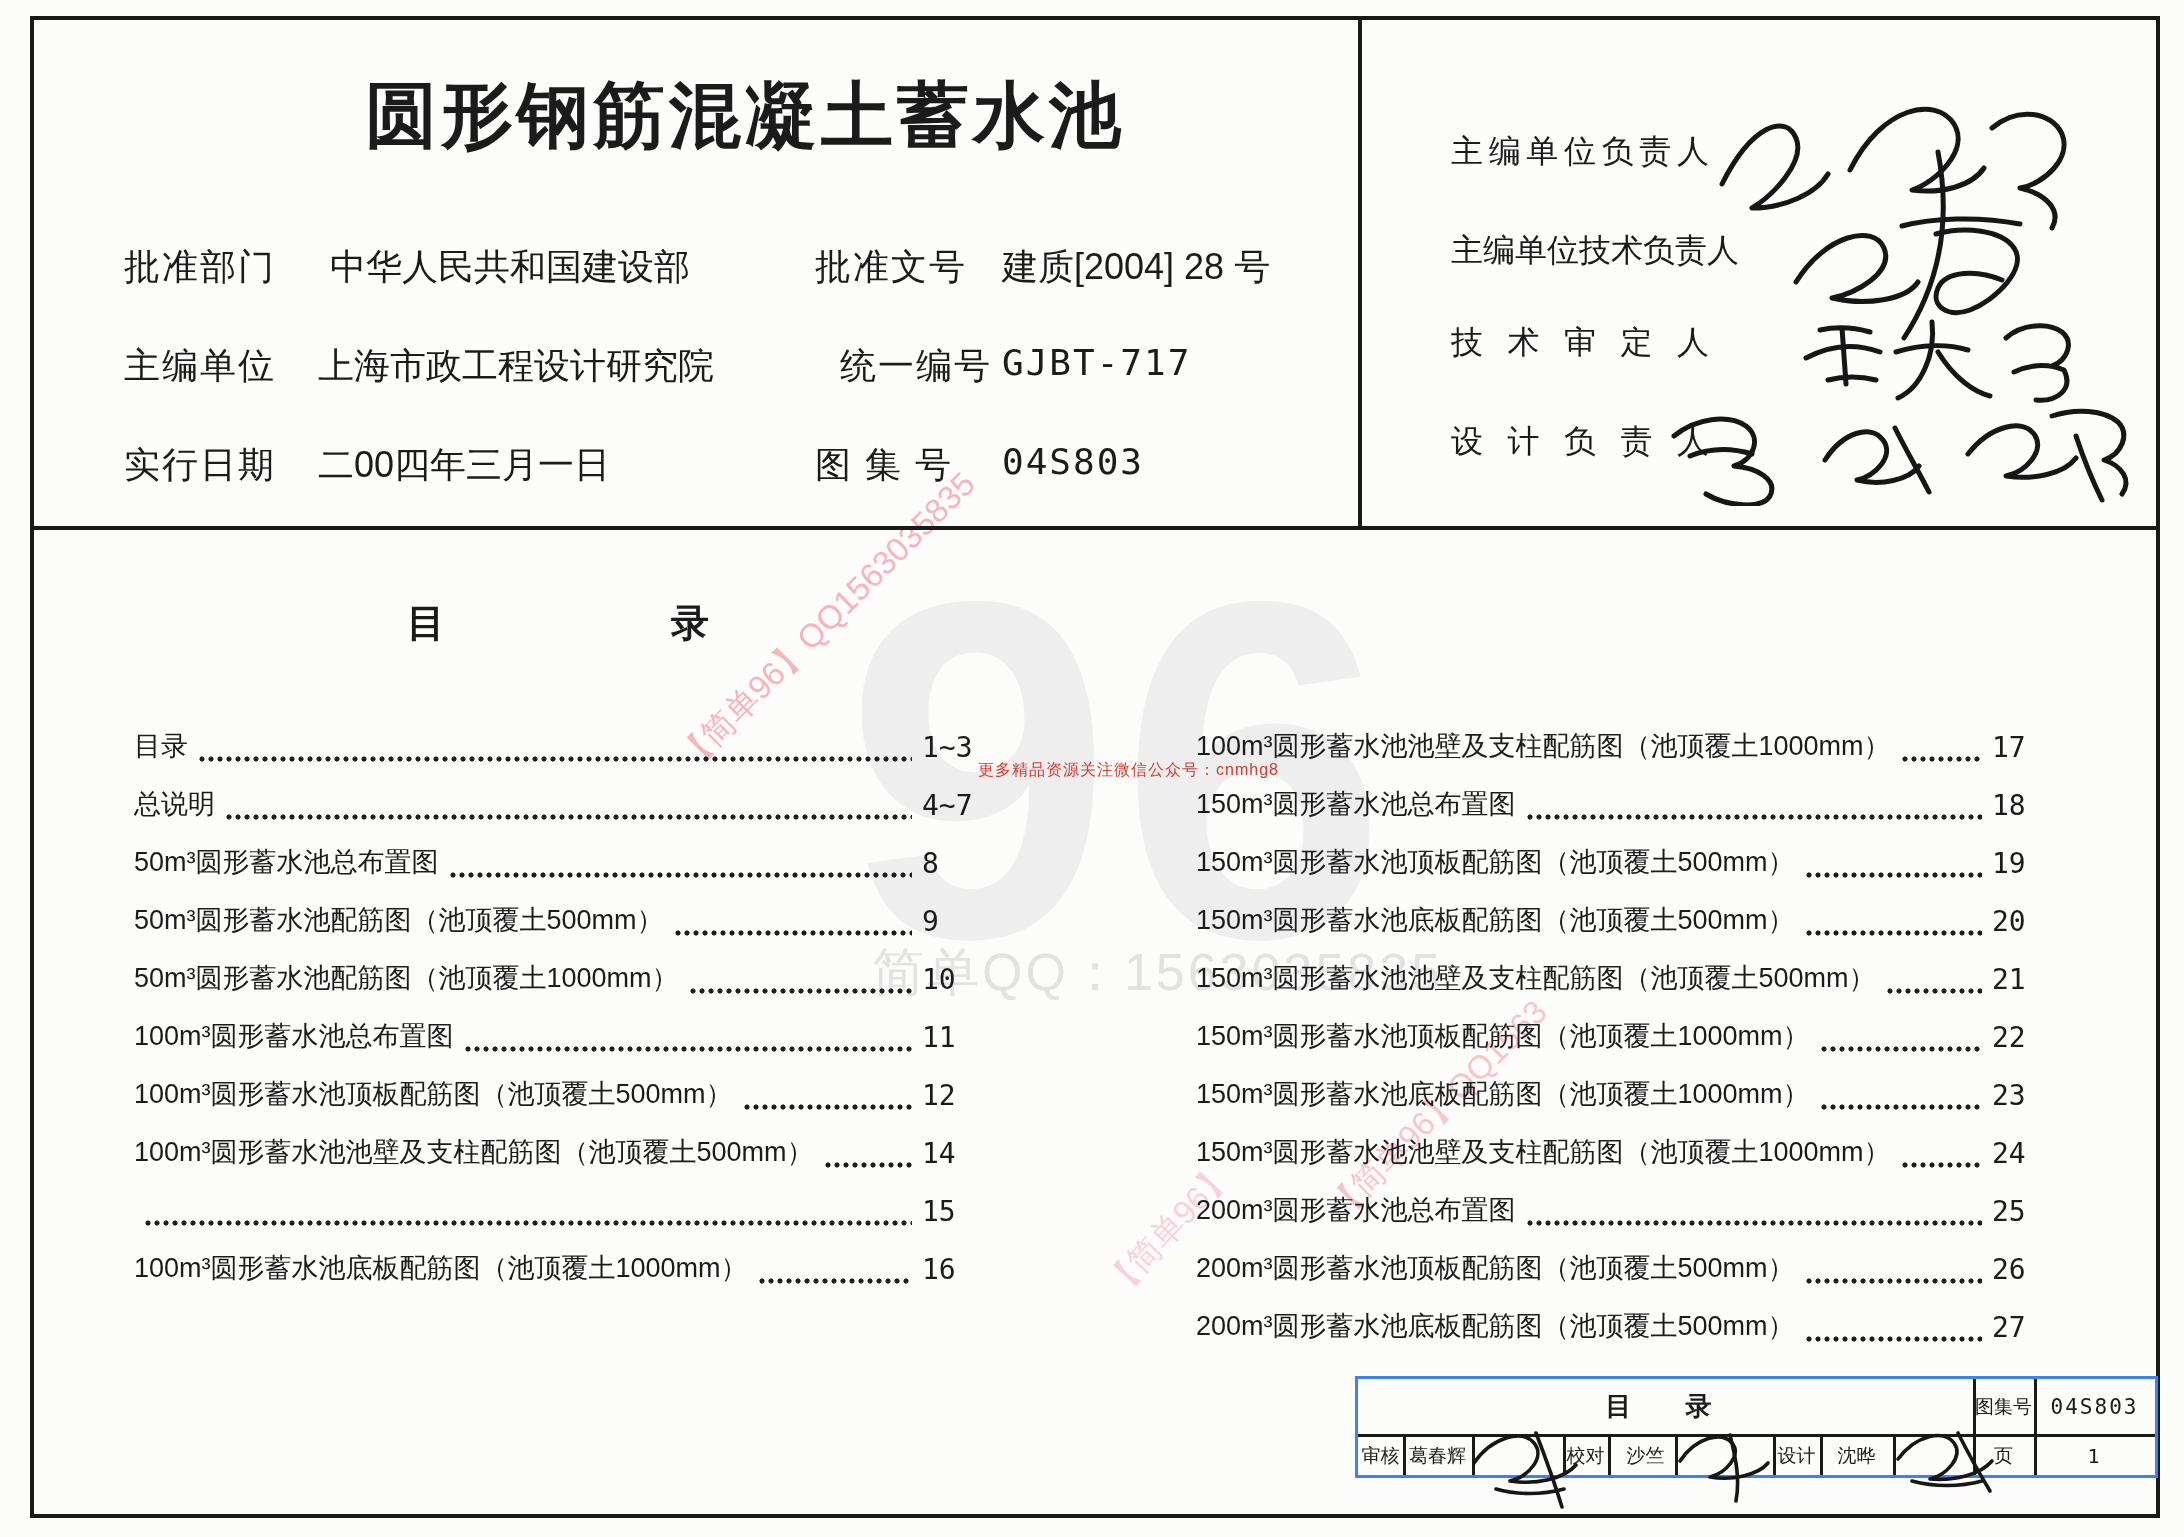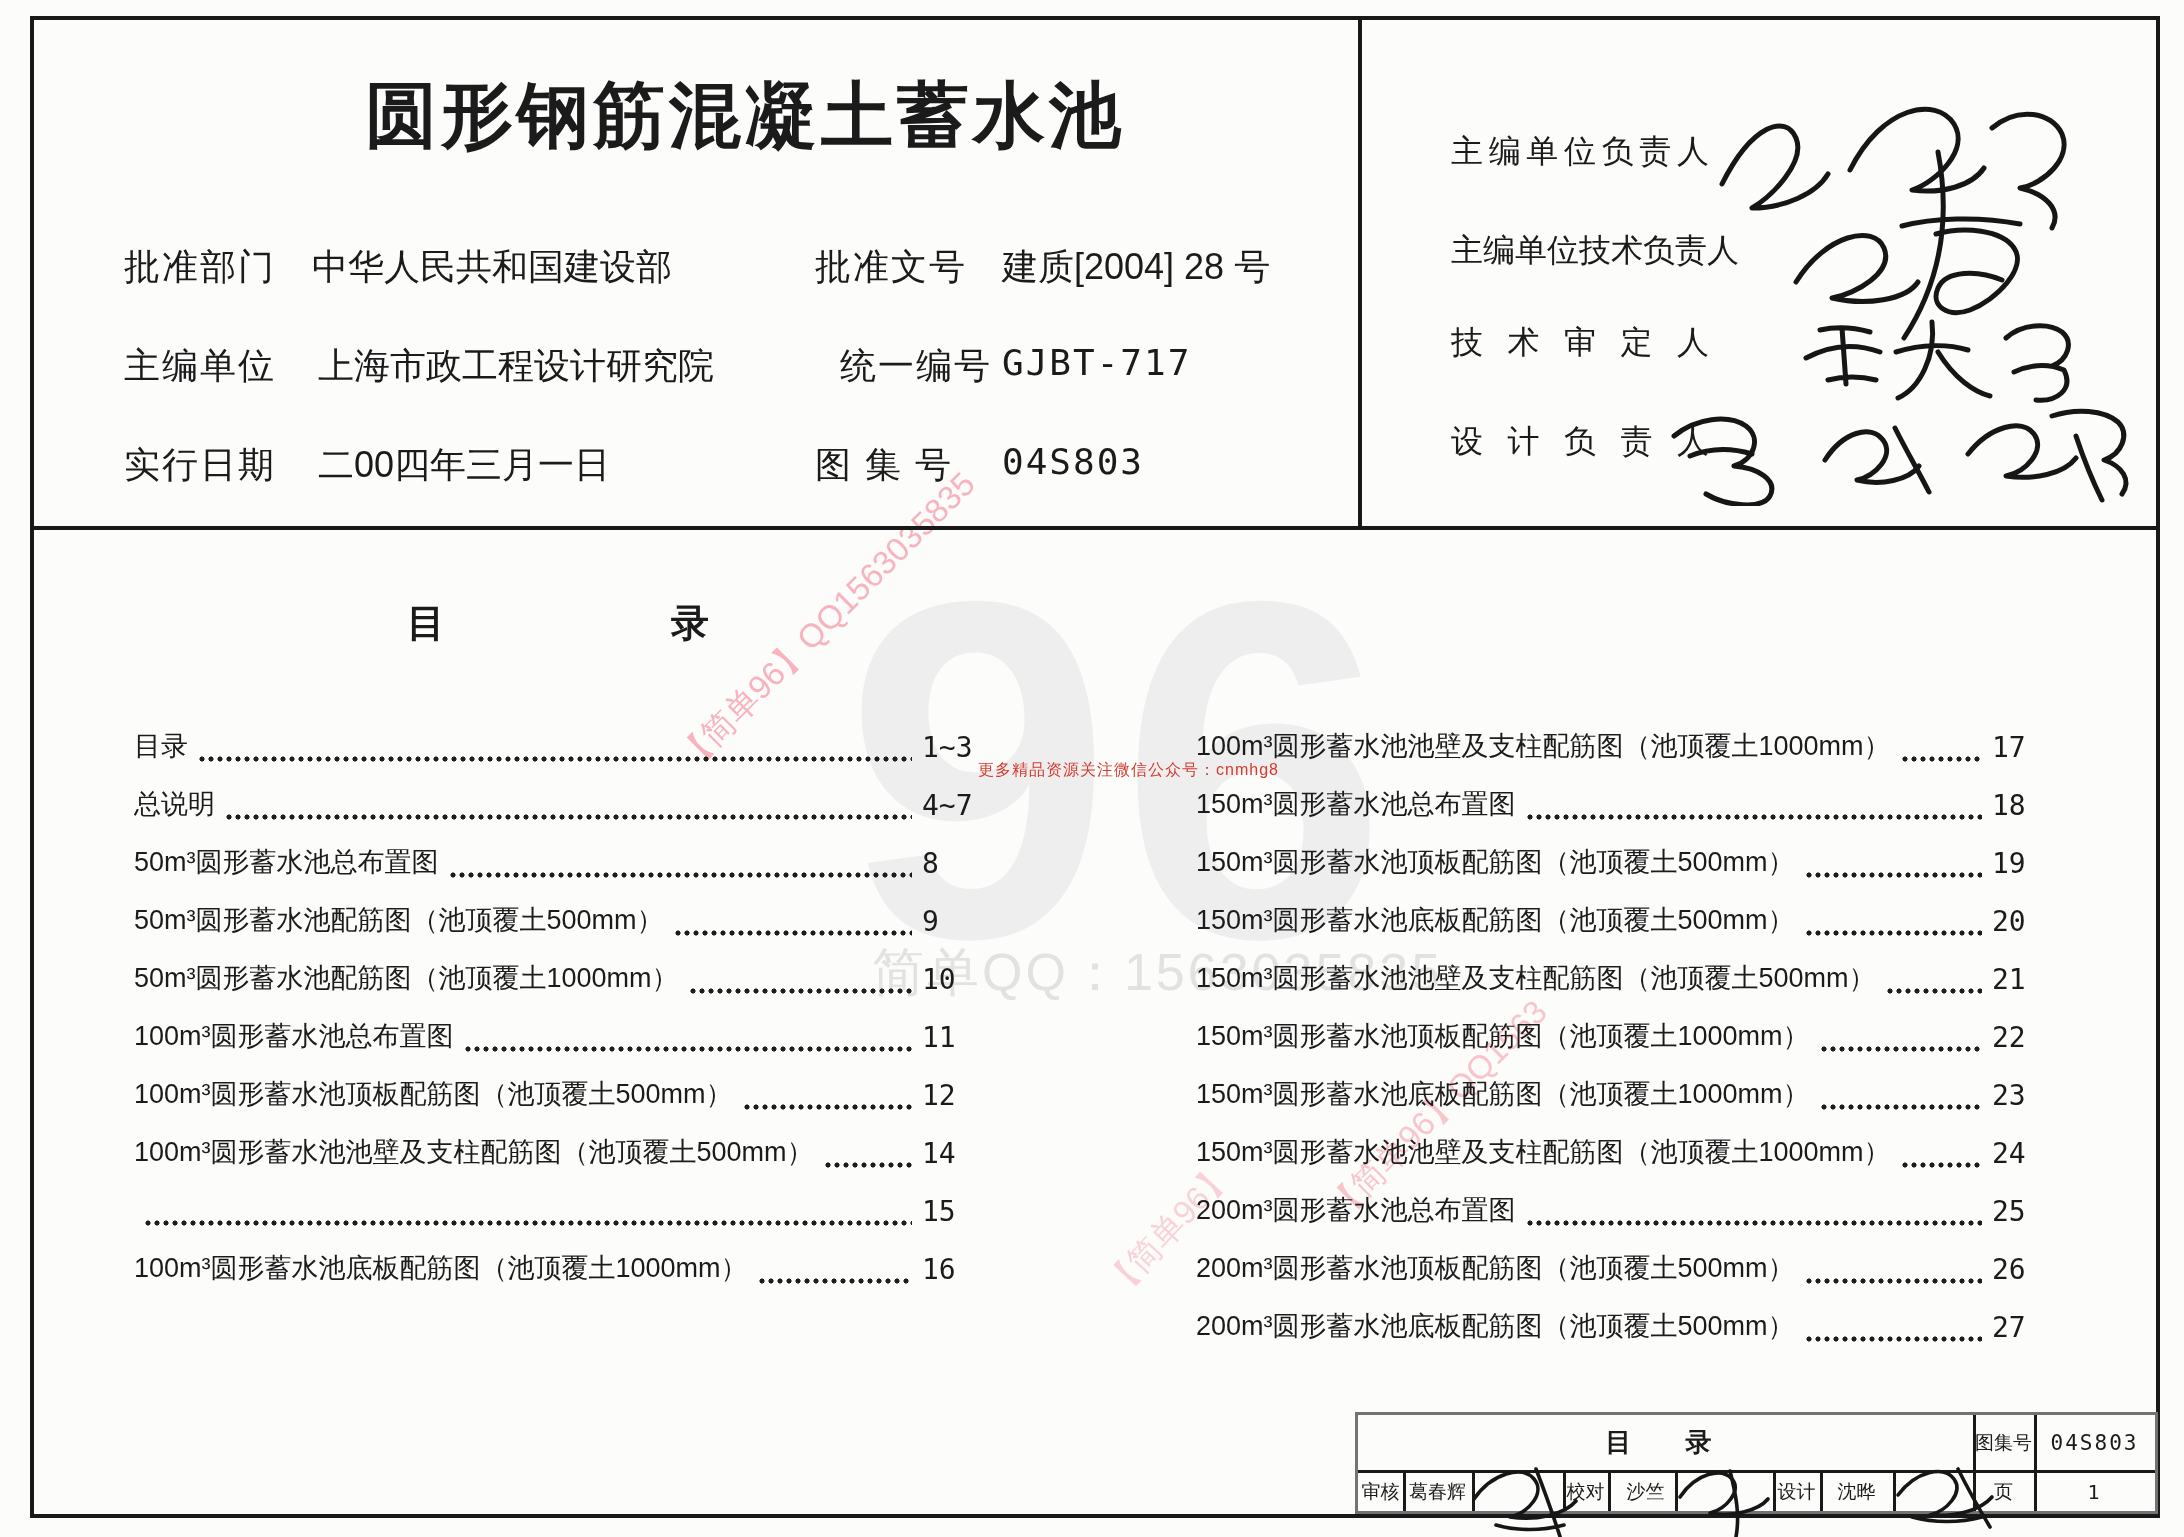--- a/index.html
+++ b/index.html
@@ -35,21 +35,21 @@
   .toc-col-left{left:134px;width:874px;}
   .toc-col-right{left:1196px;width:882px;}
   .toc-row{display:flex;align-items:flex-end;height:58px;}
   .toc-title{font-size:27px;white-space:nowrap;flex:0 0 auto;}
   .leader{flex:1 1 auto;height:9px;margin:14px 6px 0 10px;
           background-image:radial-gradient(circle at 4px 4px,#1d1d1d 2.2px,rgba(0,0,0,0) 2.9px);
           background-size:9px 9px;background-repeat:repeat-x;}
   .toc-num{flex:0 0 86px;font-size:28px;font-family:"DejaVu Sans Mono","Liberation Mono",monospace;
            white-space:nowrap;padding-left:4px;}
   
-  .tblock{left:1355px;top:1412px;width:803px;height:102px;border:3px solid #737373;z-index:2;
+  .tblock{left:1355px;top:1376px;width:803px;height:102px;border:3px solid #3b82f6;z-index:2;
           box-sizing:border-box;background:transparent;}
   .tb-hline{position:absolute;left:0;top:55px;width:100%;height:3px;background:#191919;}
   .tb-v{position:absolute;top:0;width:3px;height:100%;background:#191919;}
   .tb-vb{position:absolute;top:55px;width:3px;bottom:0;background:#191919;}
   .tb-cell{position:absolute;display:flex;align-items:center;justify-content:center;
            font-size:19px;white-space:nowrap;}
   .tb-title{left:0;top:0;width:615px;height:55px;font-size:26px;letter-spacing:14px;font-weight:600;}
   .tb-sig path{stroke:#161616;fill:none;stroke-width:3.6;stroke-linecap:round;stroke-linejoin:round;}
 </style>
 </head>
@@ -64,21 +64,21 @@
   <div class="wm wm-pink wm-pink2">【简单96】QQ1563</div>
   <div class="wm wm-pink wm-pink3">【简单96】</div>
 
   <div class="abs pageborder"></div>
   <div class="abs header-hline"></div>
   <div class="abs header-vline"></div>
 
   <div class="abs doc-title">圆形钢筋混凝土蓄水池</div>
 
   <span class="flabel" style="left:124px;top:243px">批准部门</span>
-  <span class="fvalue" style="left:312px;top:243px">中华人民共和国建设部</span>
+  <span class="fvalue" style="left:330px;top:243px">中华人民共和国建设部</span>
   <span class="flabel" style="left:815px;top:243px">批准文号</span>
   <span class="fvalue" style="left:1002px;top:243px">建质[2004] 28 号</span>
   <span class="flabel" style="left:124px;top:342px">主编单位</span>
   <span class="fvalue" style="left:318px;top:342px">上海市政工程设计研究院</span>
   <span class="flabel" style="left:840px;top:342px">统一编号</span>
   <span class="fvalue mono" style="left:1002px;top:342px">GJBT-717</span>
   <span class="flabel" style="left:124px;top:441px">实行日期</span>
   <span class="fvalue" style="left:318px;top:441px">二00四年三月一日</span>
   <span class="flabel" style="left:815px;top:441px">图 集 号</span>
   <span class="fvalue mono" style="left:1002px;top:441px">04S803</span>

